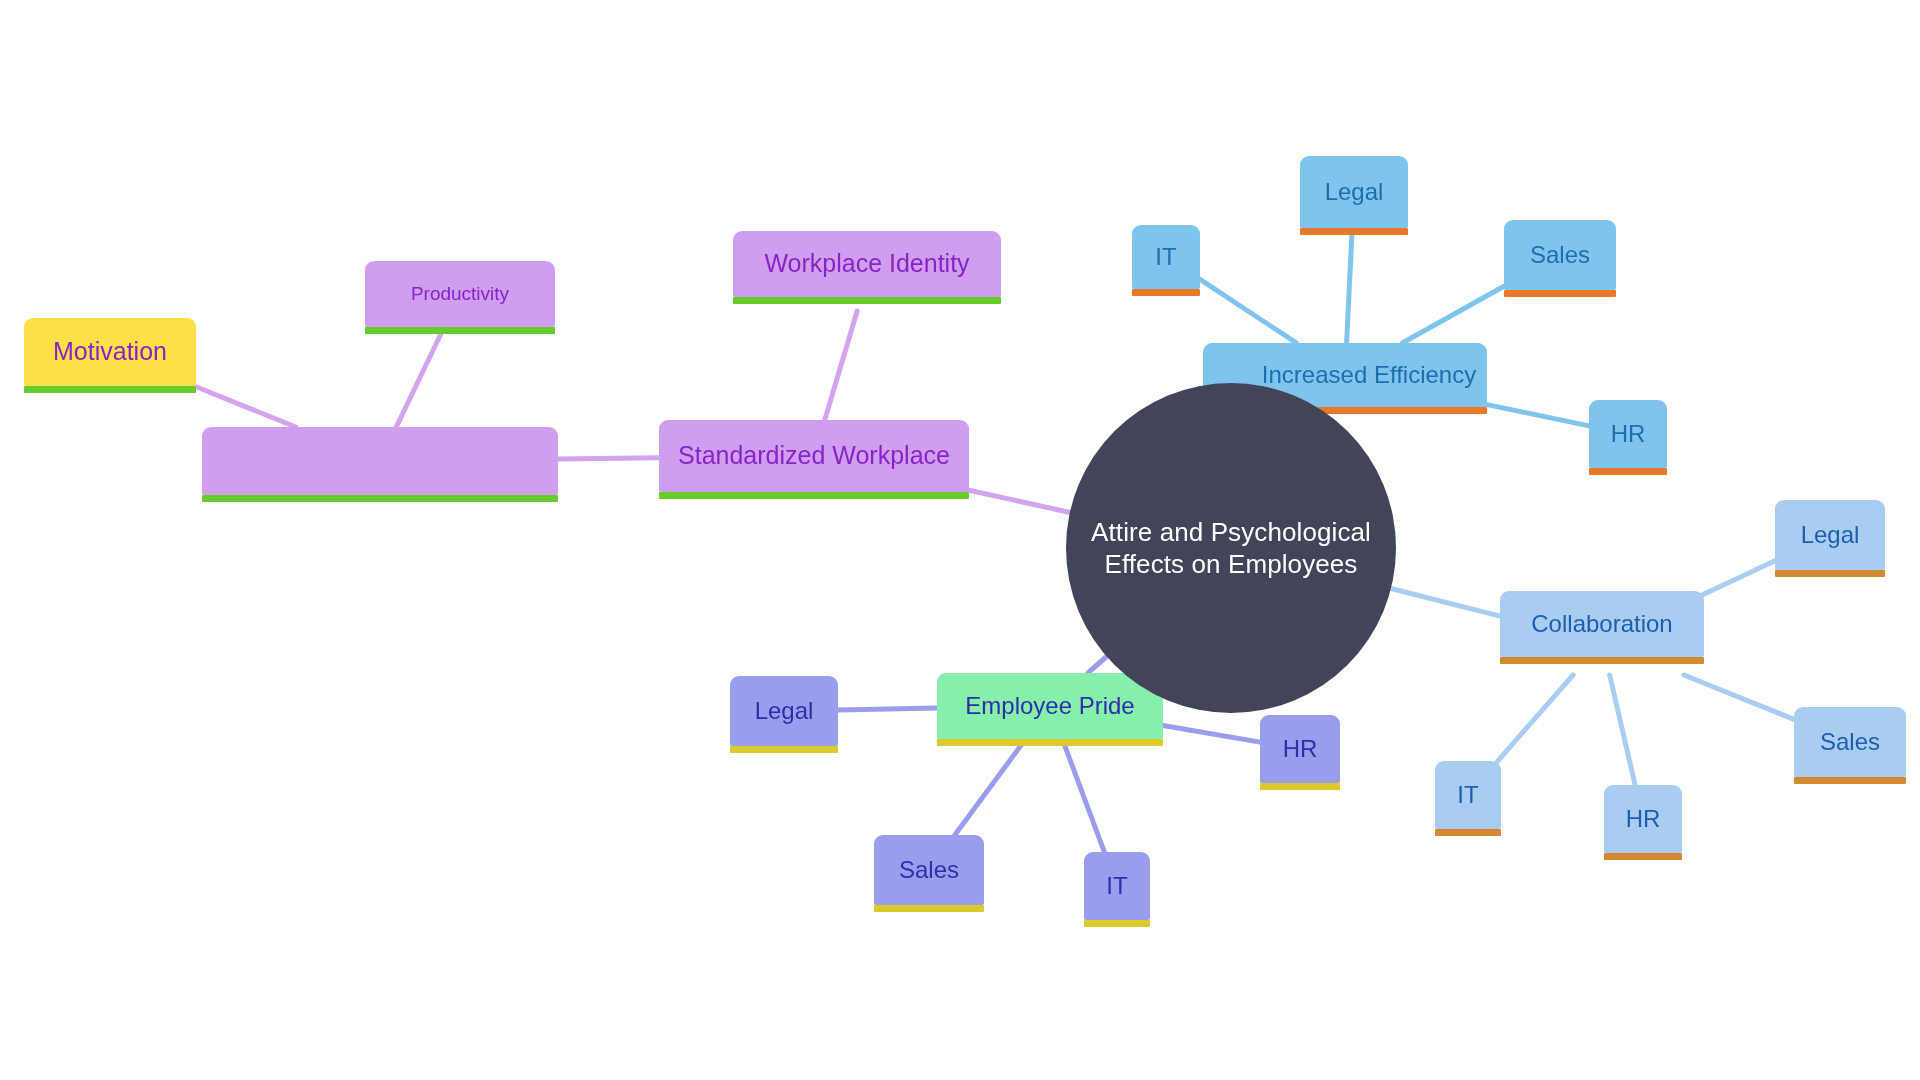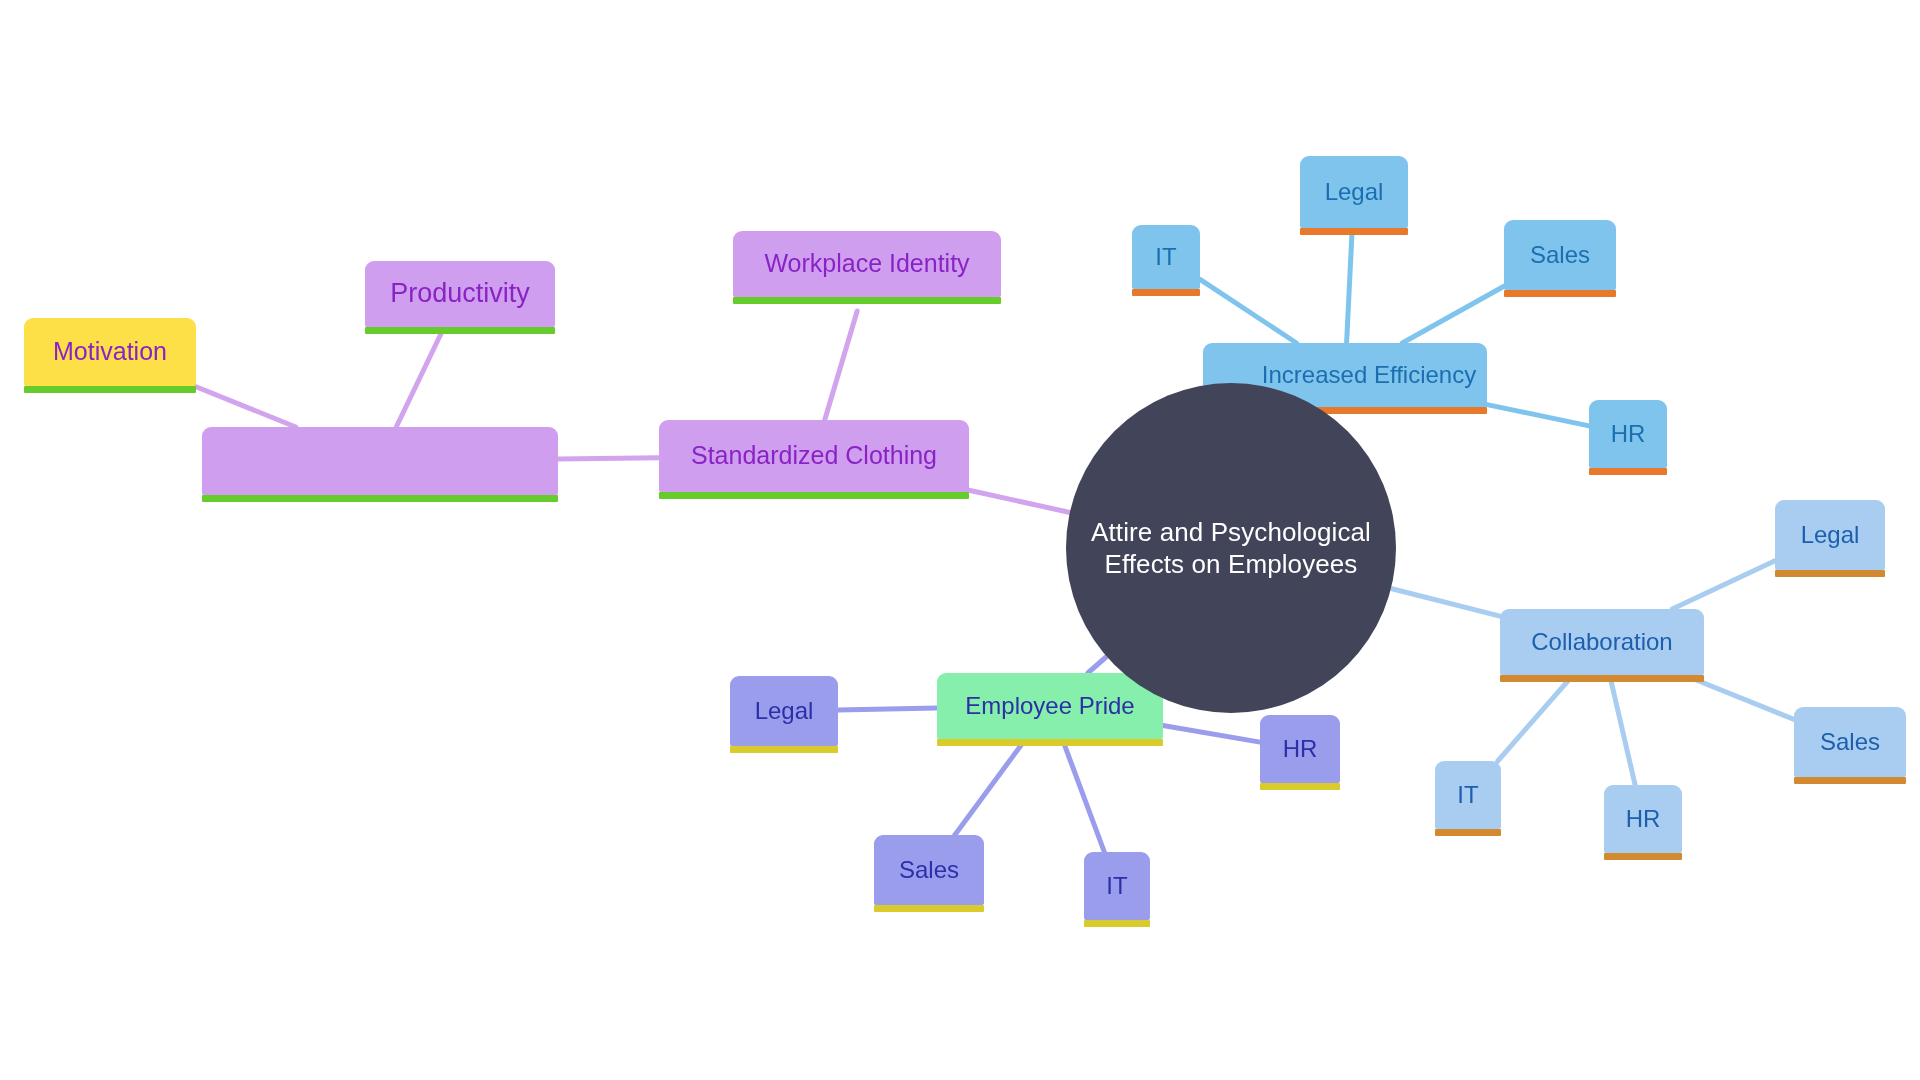--- a/index.html
+++ b/index.html
@@ -88,31 +88,31 @@
       <line x1="1683.84" y1="675" x2="1794" y2="719.4193548387096" stroke="#A8CDF0" stroke-width="5" stroke-linecap="round"></line>
       <line x1="1573.0980392156862" y1="675" x2="1497.7777777777778" y2="761" stroke="#A8CDF0" stroke-width="5" stroke-linecap="round"></line>
       <line x1="1609.6440677966102" y1="675" x2="1635.1242937853108" y2="785" stroke="#A8CDF0" stroke-width="5" stroke-linecap="round"></line>
       <line x1="1106.69730396114" y1="656.5073258239772" x2="1087.8037974683543" y2="673" stroke="#9A9DEB" stroke-width="5" stroke-linecap="round"></line>
       <line x1="937" y1="708.124060150376" x2="838" y2="709.984962406015" stroke="#9A9DEB" stroke-width="5" stroke-linecap="round"></line>
       <line x1="1163" y1="725.436" x2="1260" y2="742.12" stroke="#9A9DEB" stroke-width="5" stroke-linecap="round"></line>
       <line x1="1025.6524390243903" y1="739" x2="954.8231707317074" y2="835" stroke="#9A9DEB" stroke-width="5" stroke-linecap="round"></line>
       <line x1="1062.2833333333333" y1="739" x2="1104.3444444444444" y2="852" stroke="#9A9DEB" stroke-width="5" stroke-linecap="round"></line>
     </svg>
   <div id="node-layer">
-      <div class="node" style="left: 659px; top: 420px; width: 310px; height: 72px; background: rgb(207, 158, 239); color: rgb(138, 35, 198); font-size: 25px;"><span class="node-label">Standardized Clothing</span><span class="underline" style="background: rgb(102, 204, 43);"></span></div>
+      <div class="node" style="left: 659px; top: 420px; width: 310px; height: 72px; background: rgb(207, 158, 239); color: rgb(138, 35, 198); font-size: 25px;"><span class="node-label">Standardized Workplace</span><span class="underline" style="background: rgb(102, 204, 43);"></span></div>
       <div class="node" style="left: 733px; top: 231px; width: 268px; height: 66px; background: rgb(207, 158, 239); color: rgb(138, 35, 198); font-size: 25px;"><span class="node-label">Workplace Identity</span><span class="underline" style="background: rgb(102, 204, 43);"></span></div>
       <div class="node" style="left: 202px; top: 427px; width: 356px; height: 68px; background: rgb(207, 158, 239); color: rgb(138, 35, 198); font-size: 25px;"><span class="underline" style="background: rgb(102, 204, 43);"></span></div>
       <div class="node" style="left: 24px; top: 318px; width: 172px; height: 68px; background: #fde047; color: rgb(138, 35, 198); font-size: 25px;"><span class="node-label">Motivation</span><span class="underline" style="background: rgb(102, 204, 43);"></span></div>
-      <div class="node" style="left: 365px; top: 261px; width: 190px; height: 66px; background: rgb(207, 158, 239); color: rgb(138, 35, 198); font-size: 27px;"><span class="node-label">Productivity</span><span class="underline" style="background: rgb(102, 204, 43);"></span></div>
+      <div class="node" style="left: 365px; top: 261px; width: 190px; height: 66px; background: rgb(207, 158, 239); color: rgb(138, 35, 198); font-size: 19px;"><span class="node-label">Productivity</span><span class="underline" style="background: rgb(102, 204, 43);"></span></div>
       <div class="node" style="left: 1203px; top: 343px; width: 284px; height: 64px; background: rgb(127, 196, 237); color: rgb(27, 111, 175); font-size: 24px; padding-left: 48px;"><span class="node-label">Increased Efficiency</span><span class="underline" style="background: rgb(232, 120, 42);"></span></div>
       <div class="node" style="left: 1132px; top: 225px; width: 68px; height: 64px; background: rgb(127, 196, 237); color: rgb(27, 111, 175); font-size: 24px;"><span class="node-label">IT</span><span class="underline" style="background: rgb(232, 120, 42);"></span></div>
       <div class="node" style="left: 1300px; top: 156px; width: 108px; height: 72px; background: rgb(127, 196, 237); color: rgb(27, 111, 175); font-size: 24px;"><span class="node-label">Legal</span><span class="underline" style="background: rgb(232, 120, 42);"></span></div>
       <div class="node" style="left: 1504px; top: 220px; width: 112px; height: 70px; background: rgb(127, 196, 237); color: rgb(27, 111, 175); font-size: 24px;"><span class="node-label">Sales</span><span class="underline" style="background: rgb(232, 120, 42);"></span></div>
       <div class="node" style="left: 1589px; top: 400px; width: 78px; height: 68px; background: rgb(127, 196, 237); color: rgb(27, 111, 175); font-size: 24px;"><span class="node-label">HR</span><span class="underline" style="background: rgb(232, 120, 42);"></span></div>
-      <div class="node" style="left: 1500px; top: 609px; width: 204px; height: 66px; background: rgb(168, 205, 240); color: rgb(29, 95, 174); font-size: 24px;"><span class="node-label">Collaboration</span><span class="underline" style="background: rgb(210, 137, 47);"></span></div>
+      <div class="node" style="left: 1500px; top: 591px; width: 204px; height: 66px; background: rgb(168, 205, 240); color: rgb(29, 95, 174); font-size: 24px;"><span class="node-label">Collaboration</span><span class="underline" style="background: rgb(210, 137, 47);"></span></div>
       <div class="node" style="left: 1775px; top: 500px; width: 110px; height: 70px; background: rgb(168, 205, 240); color: rgb(29, 95, 174); font-size: 24px;"><span class="node-label">Legal</span><span class="underline" style="background: rgb(210, 137, 47);"></span></div>
       <div class="node" style="left: 1794px; top: 707px; width: 112px; height: 70px; background: rgb(168, 205, 240); color: rgb(29, 95, 174); font-size: 24px;"><span class="node-label">Sales</span><span class="underline" style="background: rgb(210, 137, 47);"></span></div>
       <div class="node" style="left: 1435px; top: 761px; width: 66px; height: 68px; background: rgb(168, 205, 240); color: rgb(29, 95, 174); font-size: 24px;"><span class="node-label">IT</span><span class="underline" style="background: rgb(210, 137, 47);"></span></div>
       <div class="node" style="left: 1604px; top: 785px; width: 78px; height: 68px; background: rgb(168, 205, 240); color: rgb(29, 95, 174); font-size: 24px;"><span class="node-label">HR</span><span class="underline" style="background: rgb(210, 137, 47);"></span></div>
       <div class="node" style="left: 937px; top: 673px; width: 226px; height: 66px; background: #86efac; color: rgb(43, 47, 168); font-size: 24px;"><span class="node-label">Employee Pride</span><span class="underline" style="background: rgb(217, 203, 43);"></span></div>
       <div class="node" style="left: 730px; top: 676px; width: 108px; height: 70px; background: rgb(154, 157, 235); color: rgb(43, 47, 168); font-size: 24px;"><span class="node-label">Legal</span><span class="underline" style="background: rgb(217, 203, 43);"></span></div>
       <div class="node" style="left: 1260px; top: 715px; width: 80px; height: 68px; background: rgb(154, 157, 235); color: rgb(43, 47, 168); font-size: 24px;"><span class="node-label">HR</span><span class="underline" style="background: rgb(217, 203, 43);"></span></div>
       <div class="node" style="left: 874px; top: 835px; width: 110px; height: 70px; background: rgb(154, 157, 235); color: rgb(43, 47, 168); font-size: 24px;"><span class="node-label">Sales</span><span class="underline" style="background: rgb(217, 203, 43);"></span></div>
       <div class="node" style="left: 1084px; top: 852px; width: 66px; height: 68px; background: rgb(154, 157, 235); color: rgb(43, 47, 168); font-size: 24px;"><span class="node-label">IT</span><span class="underline" style="background: rgb(217, 203, 43);"></span></div>
       <div class="center-node" style="left: 1066px; top: 383px; width: 330px; height: 330px; background: rgb(66, 68, 89); color: rgb(255, 255, 255); font-size: 26px;"><span style="padding: 0px 22px;">Attire and Psychological

